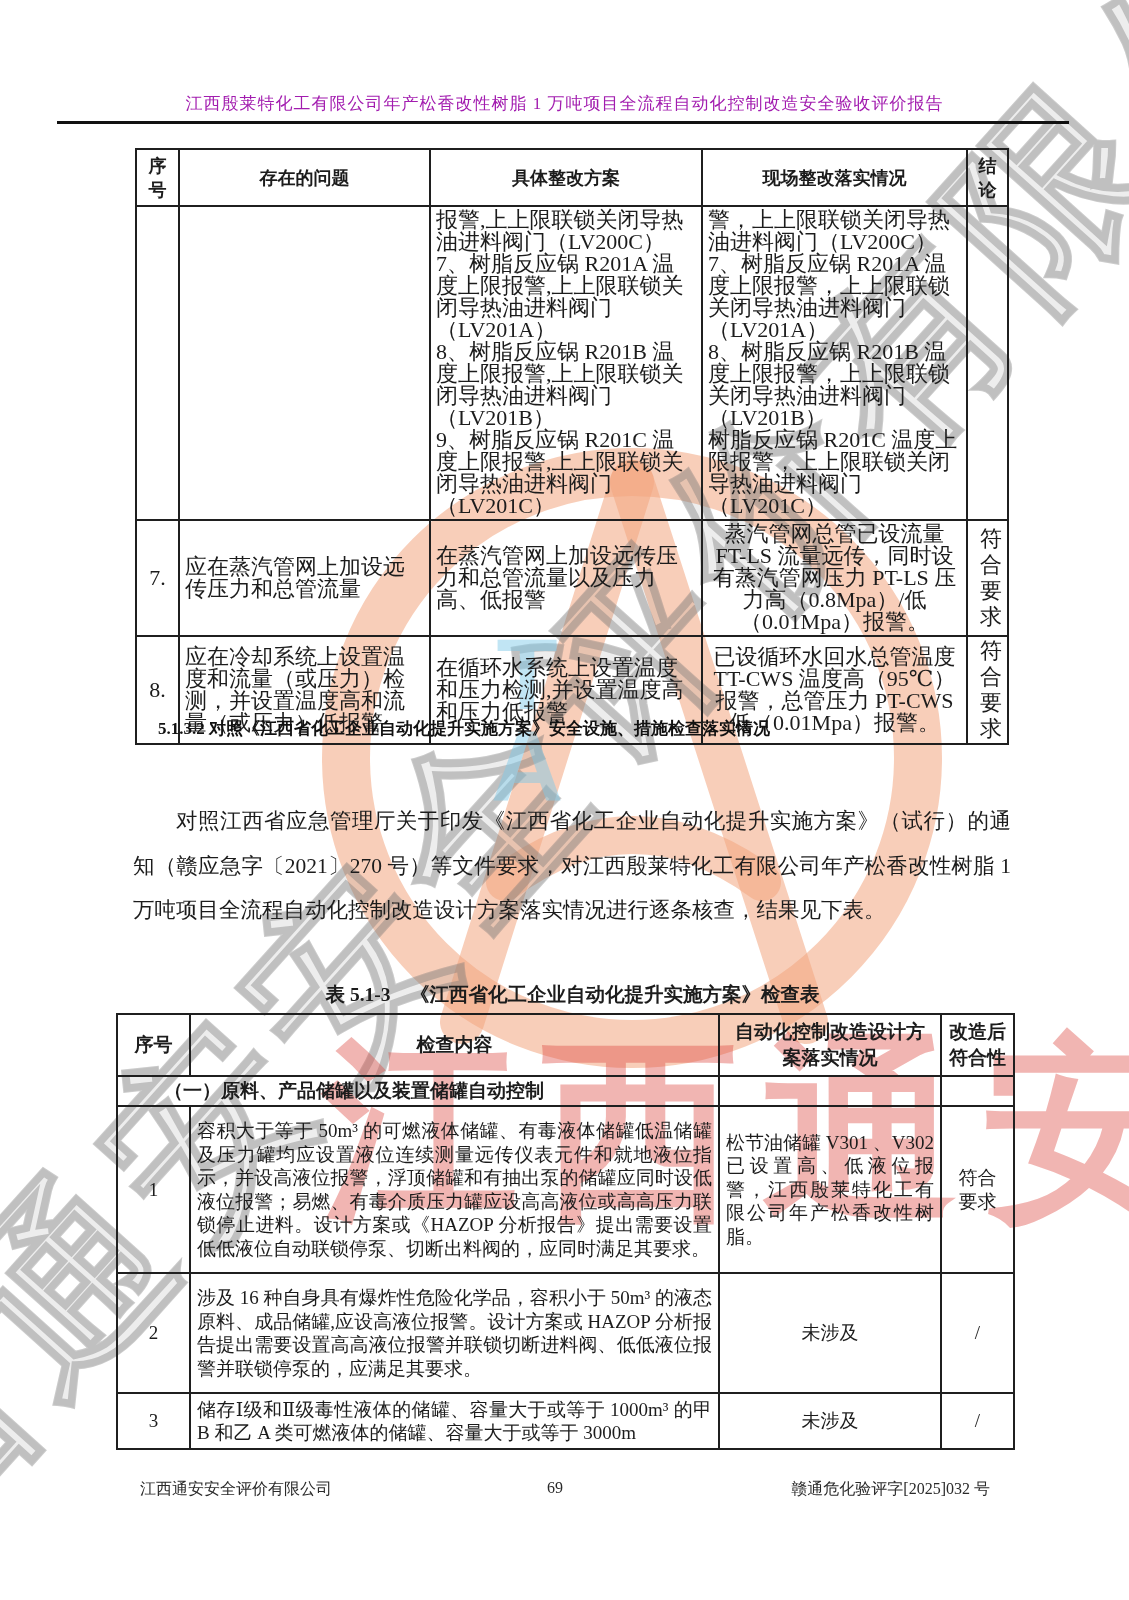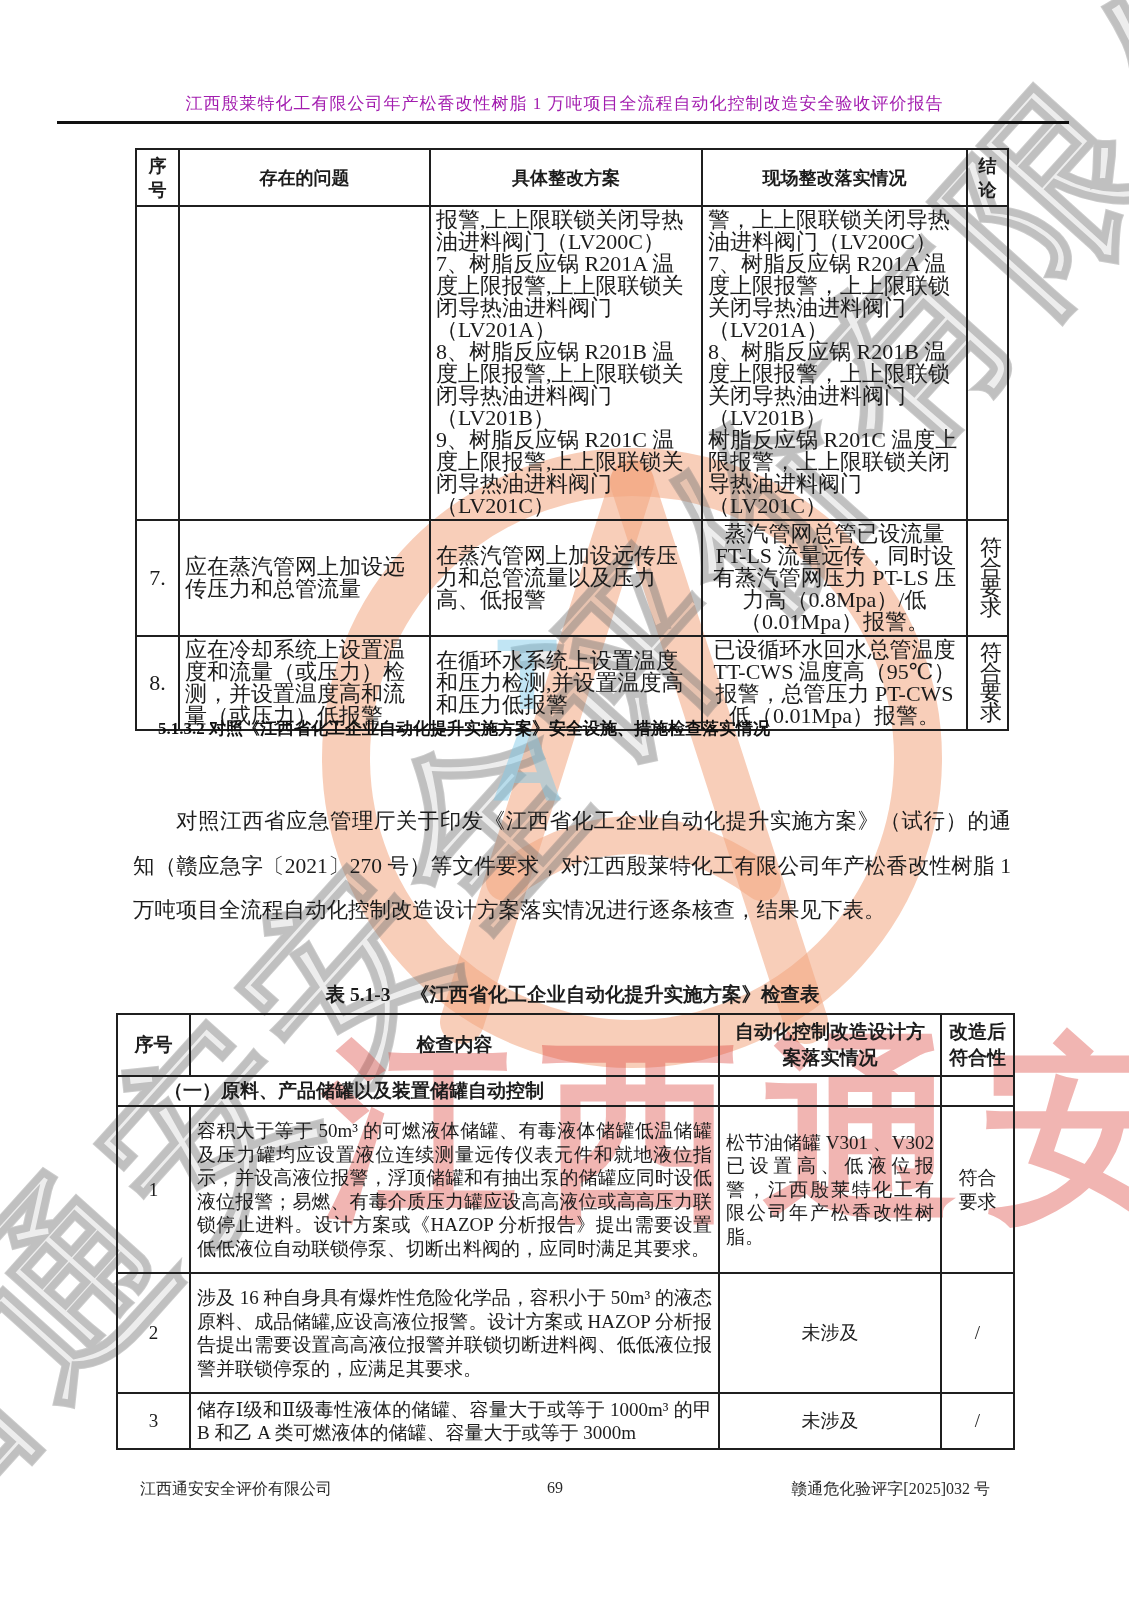--- a/index.html
+++ b/index.html
@@ -27,21 +27,21 @@
   .t1{position:absolute;top:148px;left:135px;width:872px;}
   .t1 .hdr td{font-weight:bold;text-align:center;font-size:18px;line-height:24px;}
   .t1 .r-hdr{height:57px;}
   .t1 .r-cont{height:245px;}
   .t1 .r-7{height:110px;}
   .t1 .r-8{height:90px;}
   .preline{white-space:pre-line;}
   .tl{text-align:left;}
   .tc{text-align:center;margin-top:44px;}
   .tj{text-align:justify;}
-  .vtx{text-align:center;padding:1px 12px;line-height:20px;word-break:break-all;}
+  .vtx{text-align:center;padding:1px 12px;line-height:26px;word-break:break-all;}
   .concl-line{position:absolute;top:668px;left:135px;width:874px;font-size:19.5px;text-indent:42px;}
   .sec-heading{position:absolute;top:703px;left:135px;width:876px;font-weight:bold;
                font-size:17px;line-height:51px;text-align:justify;text-indent:23px;color:#111;}
   .para{position:absolute;top:799px;left:133px;width:878px;font-size:21.5px;line-height:44.5px;
         text-align:justify;text-indent:2em;}
   .t2-caption{position:absolute;top:981px;left:124px;width:897px;text-align:center;
               font-weight:bold;font-size:19.5px;}
   .t2{position:absolute;top:1013px;left:116px;width:897px;}
   .t2 td{font-size:19px;line-height:23.5px;padding:2px 6px;}
   .t2 .hdr td{font-weight:bold;text-align:center;line-height:26px;}

